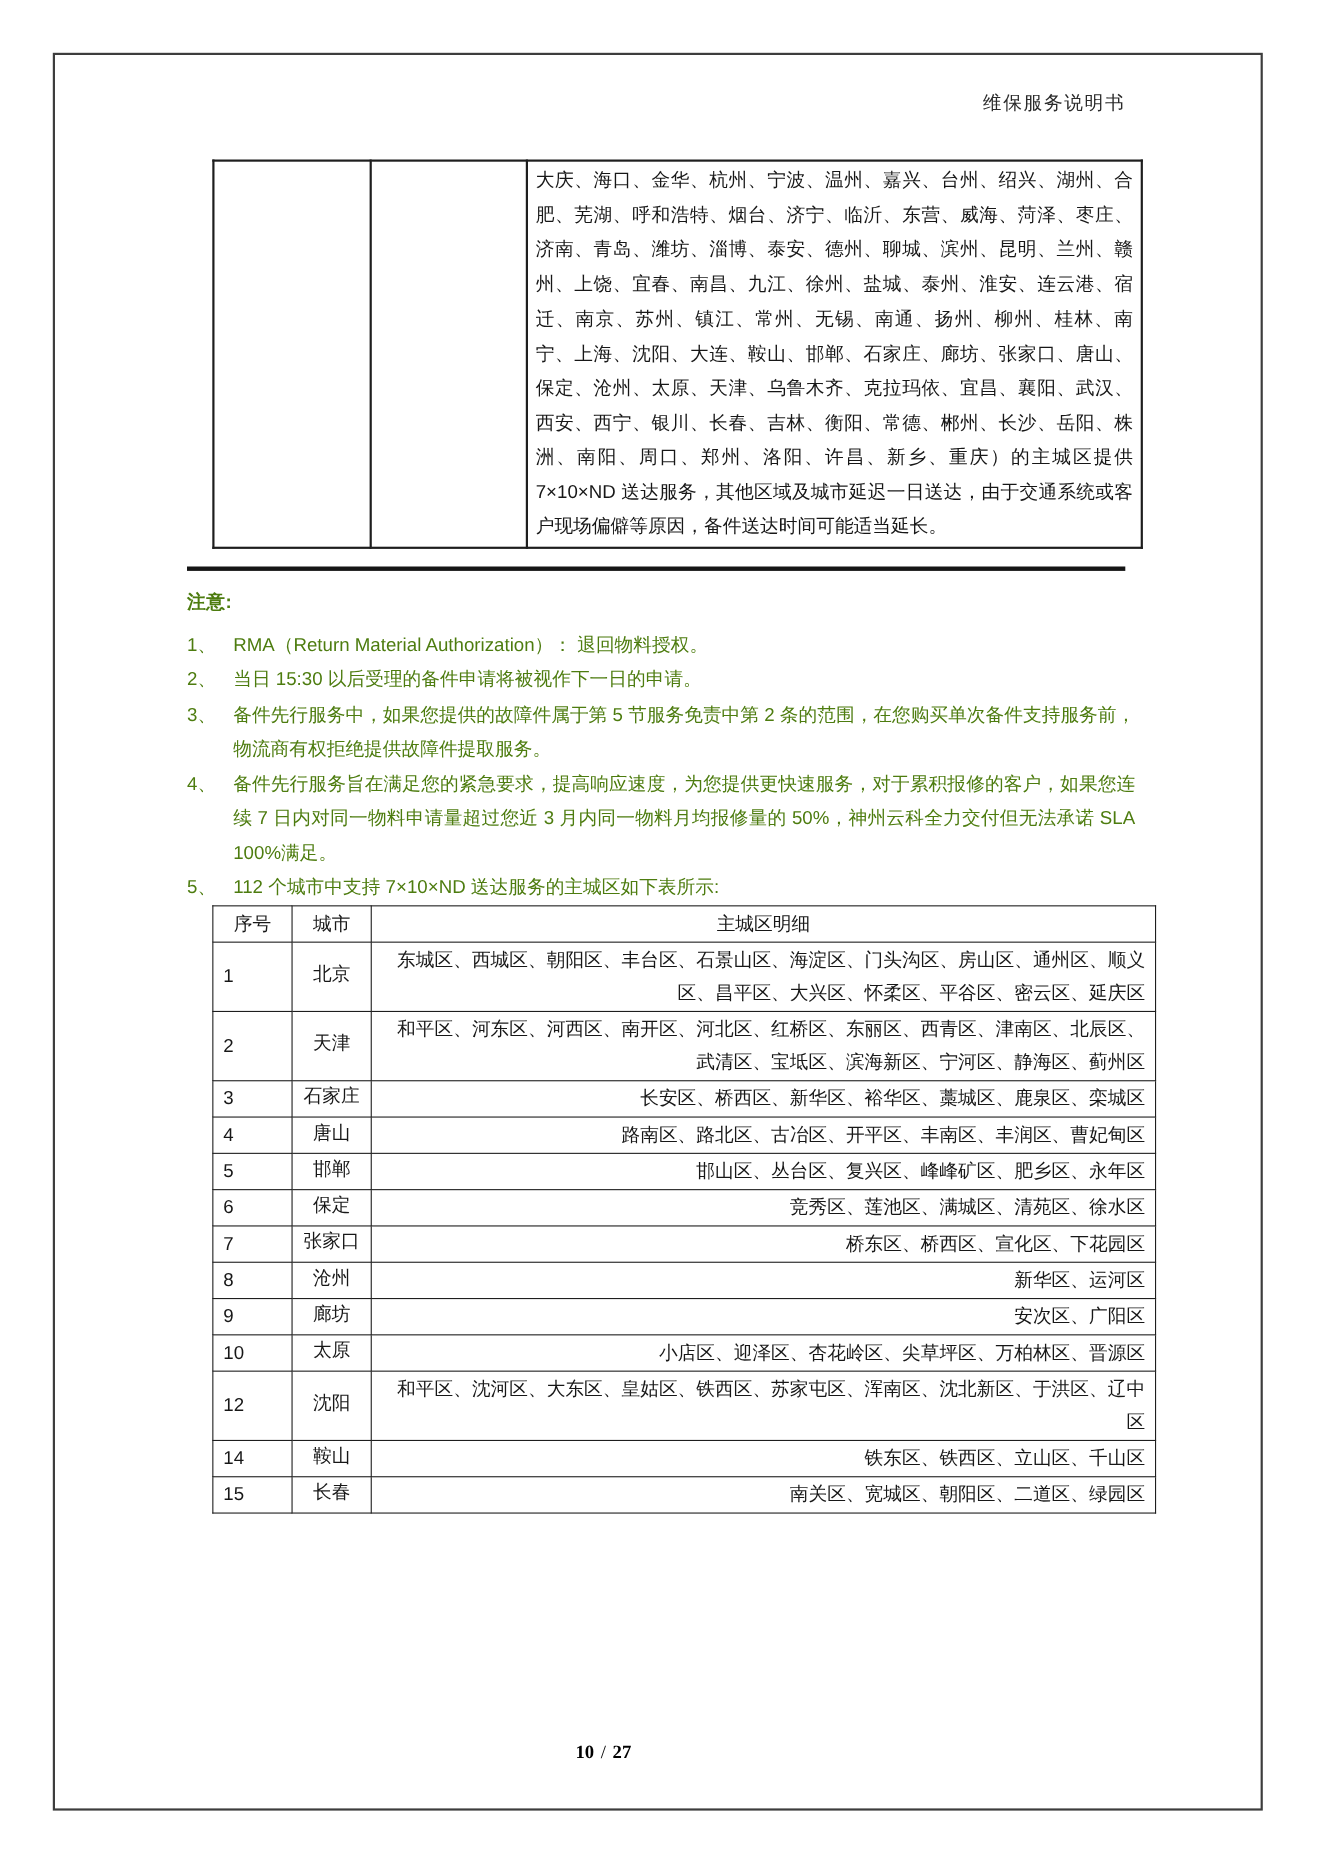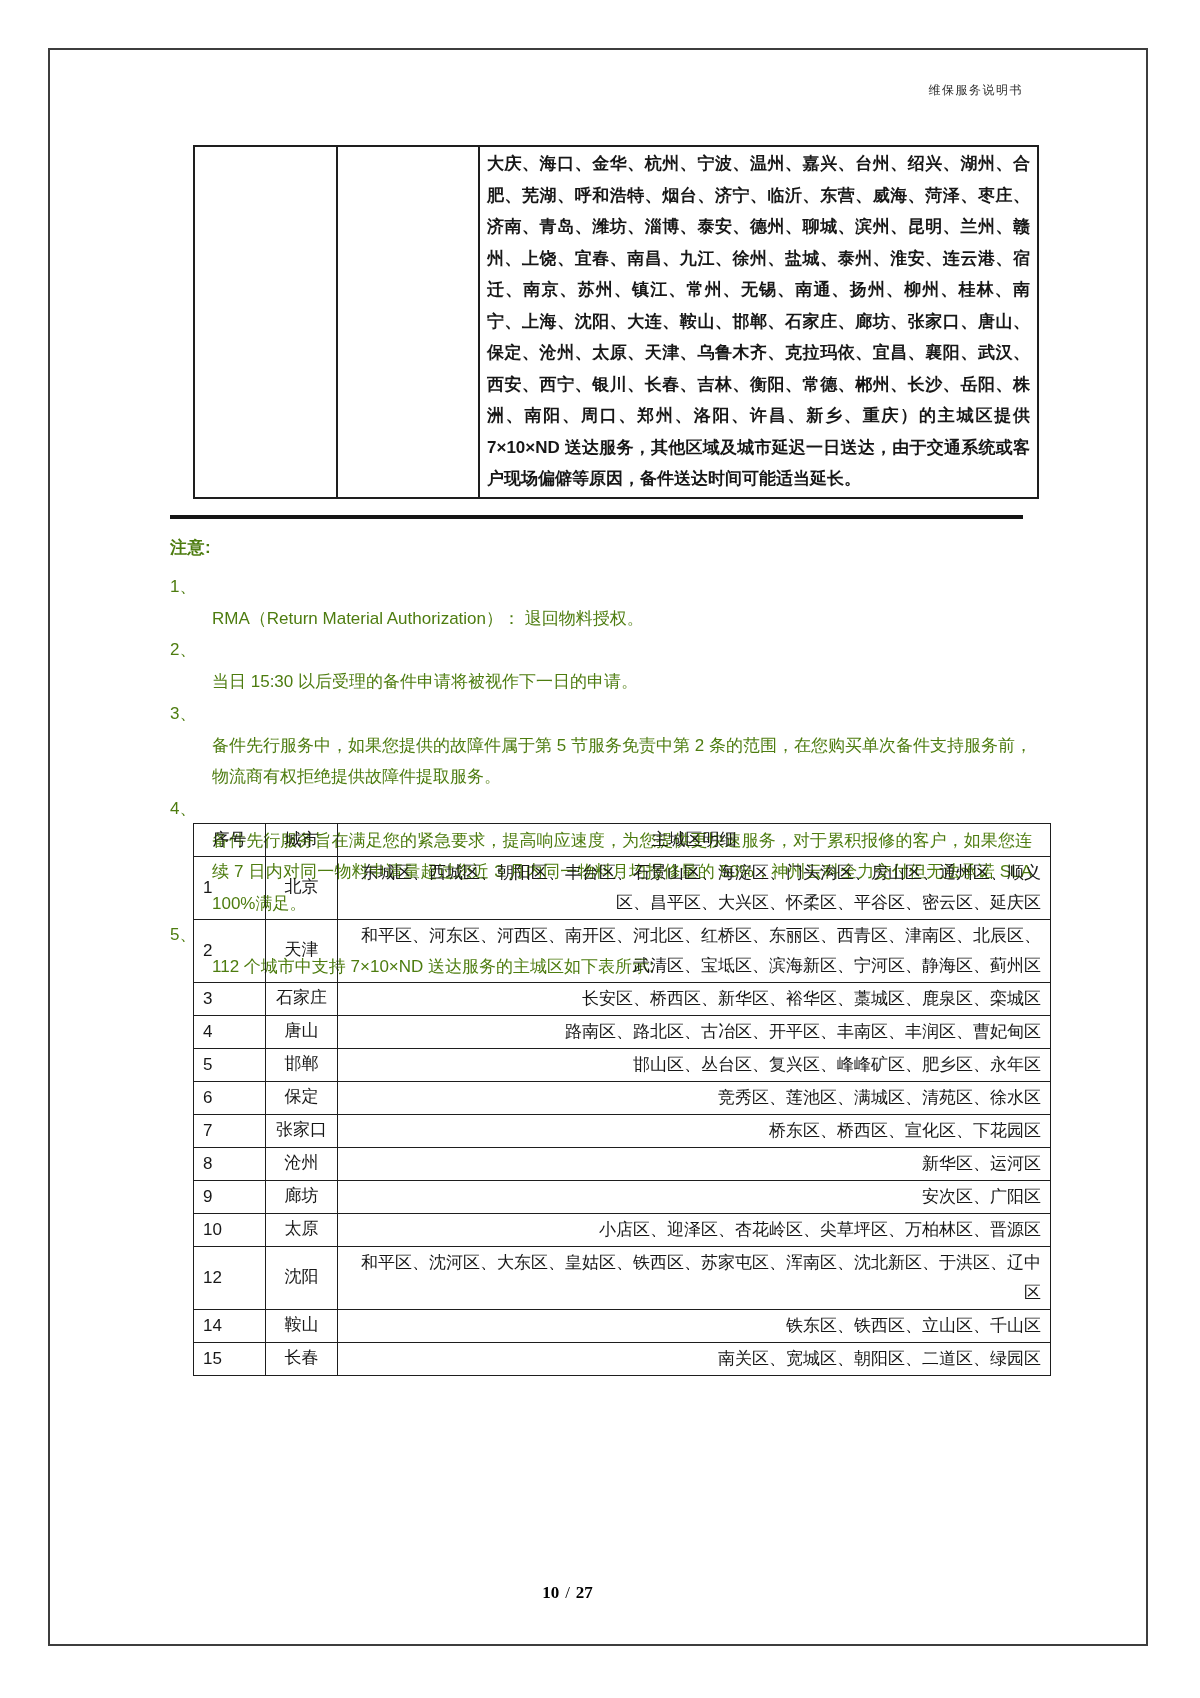--- a/index.html
+++ b/index.html
@@ -6,62 +6,62 @@
   .page {
     position:relative; width:1200px; height:1698px; background:#ffffff;
     font-family:"Liberation Sans", sans-serif; color:#141414; overflow:hidden;
   }
   .page-border {
     position:absolute; left:48px; top:48px; width:1100px; height:1598px;
     border:2px solid #3d3d3d; box-sizing:border-box;
   }
   .doc-header {
     position:absolute; top:82px; right:177px;
-    font-family:"Liberation Serif", serif; font-size:12px; letter-spacing:1.5px; color:#2a2a2a;
+    font-family:"Liberation Serif", serif; font-size:17px; letter-spacing:1.5px; color:#2a2a2a;
   }
   
   .spare-table {
     position:absolute; left:193px; top:145px; width:844px;
-    border-collapse:collapse; table-layout:fixed;font-weight:bold;
+    border-collapse:collapse; table-layout:fixed;
   }
   .spare-table td { border:2px solid #1e1e1e; vertical-align:top; box-sizing:border-box; }
   .spare-cell {
     font-size:17px; line-height:31.5px; text-align:justify;
     padding:1px 7px 2px 7px; height:344px; color:#171717;
   }
   
   .section-rule {
     position:absolute; left:170px; top:515px; width:853px; height:3.5px; background:#151515;
   }
   
   .notes {
     position:absolute; left:170px; top:532px; width:862px;
     font-size:17px; line-height:31.5px; color:#4d7c0f;
   }
   .notes-heading { font-weight:bold; margin-bottom:7px; letter-spacing:0.5px; }
   .note-item { display:flex; }
   .note-no { width:42px; flex:none; }
-  .note-text { flex:1; text-align:justify;margin-top:32px; }
+  .note-text { flex:1; text-align:justify; }
   
   .city-table {
     position:absolute; left:193px; top:823px; width:857px;
     border-collapse:collapse; table-layout:fixed; font-size:17px; color:#171717;
   }
   .city-table th, .city-table td {
     border:1.5px solid #1e1e1e; line-height:30px; padding:1px 9px;
     font-weight:normal; box-sizing:border-box;
   }
   .city-table th { }
   .cell-no   { text-align:left; vertical-align:middle; padding-left:10px; }
   .cell-city { text-align:center; vertical-align:middle;font-family:Liberation Mono, monospace; }
   .cell-districts { text-align:right; vertical-align:middle; padding-left:11px; }
   
   .page-footer {
     position:absolute; top:1583px; left:0; width:1097px; text-align:center;
-    font-family:"Liberation Serif", serif; font-size:17px; font-weight:bold; color:#000;padding-left:19px;
+    font-family:"Liberation Serif", serif; font-size:17px; font-weight:bold; color:#000;
   }
   .page-footer .sep { font-weight:normal; padding:0 6px; }
 </style>
 </head>
 <body>
 
 <div class="page">
   <div class="page-border"></div>
 
   <div class="doc-header">维保服务说明书</div>

